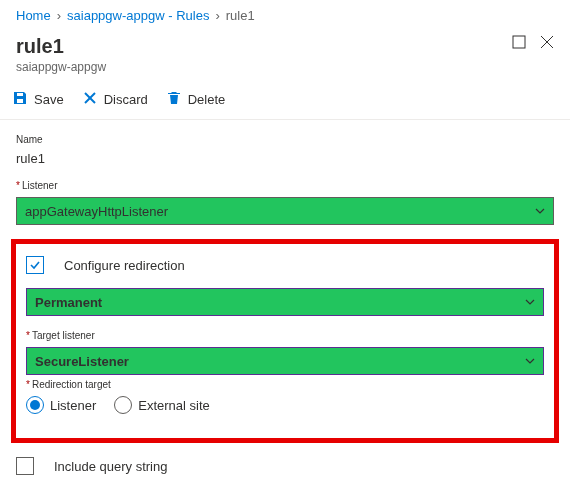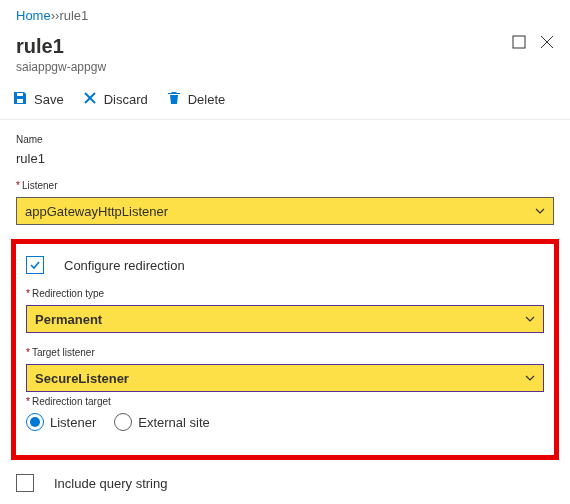--- a/index.html
+++ b/index.html
@@ -1,52 +1,53 @@
 <!DOCTYPE html>
 <html><head>
   <meta charset="utf-8">
   <style>
     * { box-sizing: border-box; margin: 0; padding: 0; }
     body { font-family: "Segoe UI", -apple-system, sans-serif; font-size: 13px; color: #323130; background: #fff; width: 570px; }
-    .breadcrumb { padding: 8px 16px; font-size: 13px; display: flex; align-items: center; color: #0078d4; }
+    .breadcrumb { padding: 8px 16px; font-size: 13px; display: flex; align-items: center; gap: 6px; color: #0078d4; }
     .breadcrumb .sep { color: #666; }
     .breadcrumb .current { color: #666; }
     .breadcrumb a { color: #0078d4; text-decoration: none; cursor: pointer; }
     .header { padding: 4px 16px 8px; display: flex; justify-content: space-between; align-items: flex-start; }
     .header h1 { font-size: 20px; font-weight: 600; color: #323130; }
     .header .subtitle { font-size: 12px; color: #666; margin-top: 2px; }
     .header-icons { display: flex; gap: 14px; }
     .header-icons span { cursor: pointer; color: #323130; }
     .toolbar { display: flex; gap: 18px; padding: 8px 12px 10px; border-bottom: 1px solid #edebe9; }
     .toolbar .item { display: flex; align-items: center; gap: 6px; font-size: 13px; color: #323130; cursor: pointer; }
     .toolbar .item svg { width: 16px; height: 16px; }
     .form { padding: 14px 16px; }
     .field { margin-bottom: 14px; }
     .label { font-size: 10px; color: #323130; margin-bottom: 6px; display: block; }
     .req { color: #a80000; margin-right: 2px; }
     .value { font-size: 13px; color: #323130; margin-top: 6px; }
-    .select { width: 100%; height: 28px; border: 1px solid #605e5c; background: #fde047; padding: 0 8px; font-size: 13px; display: flex; align-items: center; justify-content: space-between; cursor: pointer; }
+    .select { width: 100%; height: 28px; border: 1px solid #605e5c; background: #22c55e; padding: 0 8px; font-size: 13px; display: flex; align-items: center; justify-content: space-between; cursor: pointer; }
     .select.highlight { border: 1px solid #5b2e91; font-weight: bold; }
     .chevron { width: 10px; height: 10px; }
     .checkbox-row { display: flex; align-items: center; gap: 20px; margin-bottom: 14px; }
     .checkbox { width: 18px; height: 18px; border: 1px solid #605e5c; display: flex; align-items: center; justify-content: center; cursor: pointer; }
     .checkbox.checked { background: #fff; border-color: #0078d4; color: #0078d4; }
     .radio-row { display: flex; align-items: center; gap: 18px; margin-top: 6px; }
     .radio { display: flex; align-items: center; gap: 6px; cursor: pointer; }
     .radio .circle { width: 18px; height: 18px; border: 1px solid #605e5c; border-radius: 50%; display: flex; align-items: center; justify-content: center; }
     .radio.selected .circle { border-color: #0078d4; }
     .radio.selected .circle::after { content: ""; width: 10px; height: 10px; background: #0078d4; border-radius: 50%; }
     .red-box { border: 5px solid #e60000; padding: 12px 10px 10px; margin: 0 -5px 14px; }
   </style>
 </head>
 <body>
 
 <div class="breadcrumb">
   <a>Home</a>
   <span class="sep">›</span>
+  <a>saiappgw-appgw - Rules</a>
   <span class="sep">›</span>
   <span class="current">rule1</span>
 </div>
 
 <div class="header">
   <div>
     <h1>rule1</h1>
     <div class="subtitle">saiappgw-appgw</div>
   </div>
   <div class="header-icons">
@@ -104,21 +105,20 @@
     <div class="checkbox-row">
       <div class="checkbox checked">
         <svg width="12" height="12" viewBox="0 0 12 12">
             <path d="M2 6l3 3 5-6" fill="none" stroke="#0078d4" stroke-width="1.6"></path>
           </svg>
       </div>
       <span>Configure redirection</span>
     </div>
 
     <div class="field">
-      <span class="label"><span class="req">*</span><span>Redirection type</span></span>
       <div class="select highlight">
         <span>Permanent</span>
         <span><svg class="chevron" viewBox="0 0 10 10">
               <path d="M1 3l4 4 4-4" fill="none" stroke="#323130" stroke-width="1.2"></path>
             </svg></span>
       </div>
     </div>
 
     <div class="field" style="margin-bottom:4px">
       <span class="label"><span class="req">*</span><span>Target listener</span></span>

